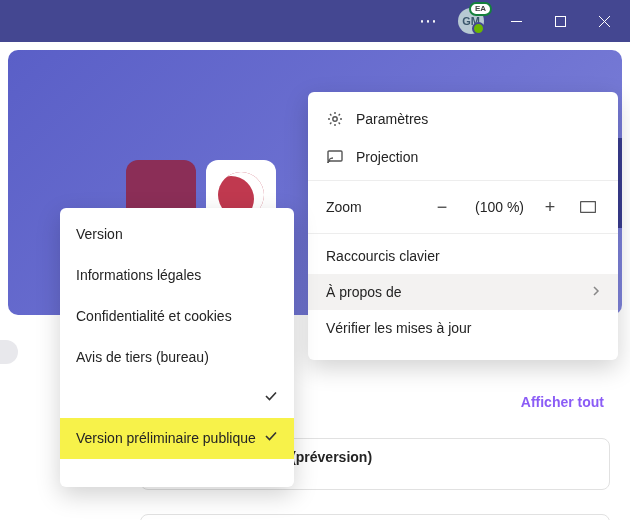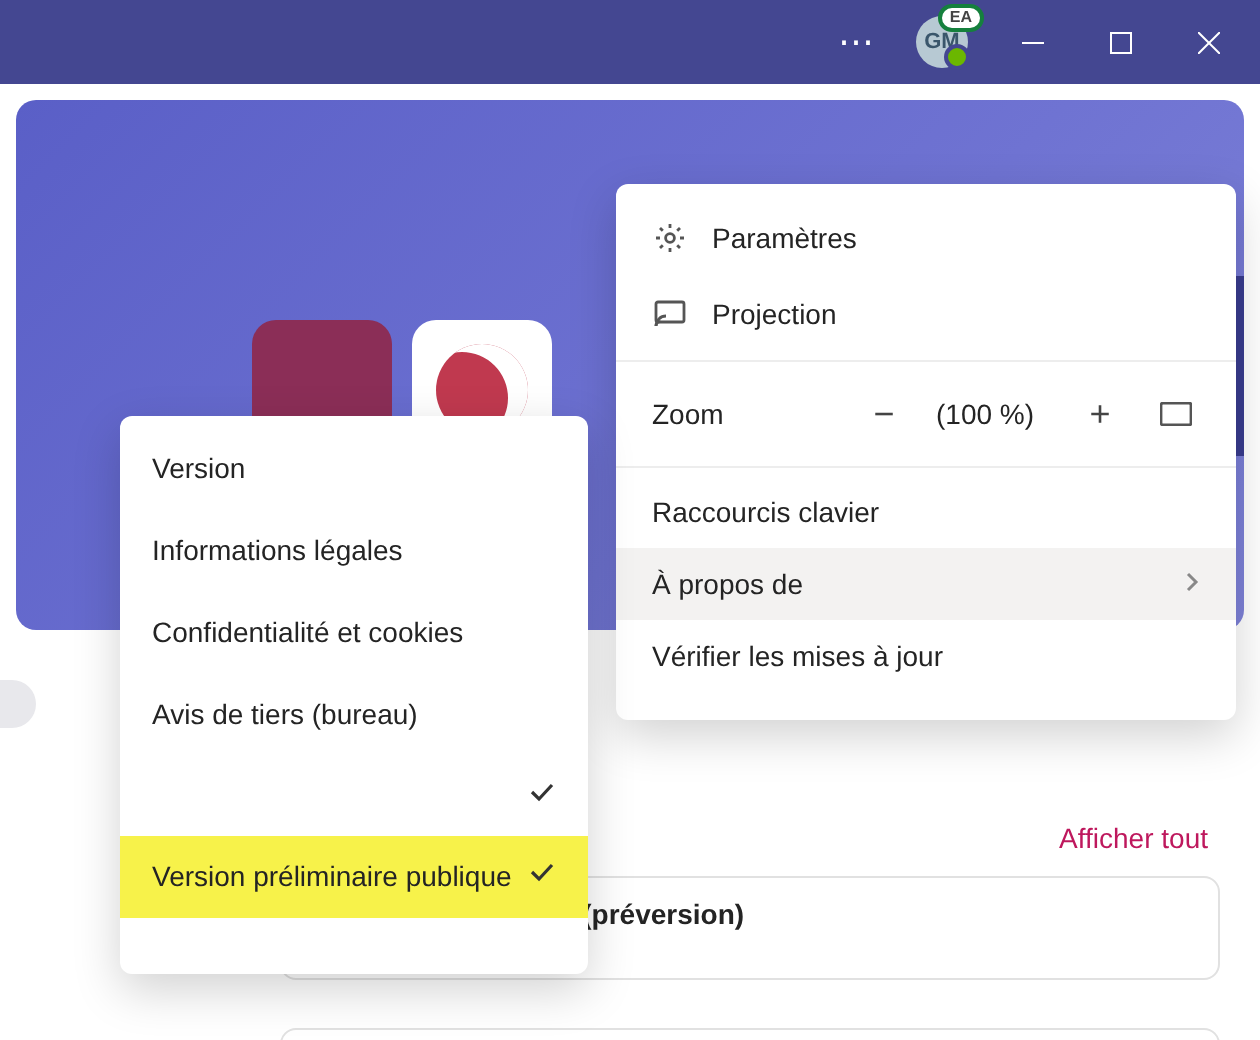--- a/index.html
+++ b/index.html
@@ -11,39 +11,39 @@
   .avatar-presence{position:absolute;bottom:-1px;right:-1px;width:9px;height:9px;border-radius:50%;background:#6bb700;border:2px solid #444791}
   .winbtn{width:44px;height:42px;display:flex;align-items:center;justify-content:center;color:#fff;cursor:pointer}
   .winbtn svg{width:11px;height:11px;stroke:#fff;fill:none;stroke-width:1}
   .content{position:relative;height:478px;background:#fff}
   .hero{margin:8px 8px 0 8px;height:265px;border-radius:10px;background:linear-gradient(135deg,#5a5fc7 0%,#6f73d2 60%,#7e82d8 100%);position:relative;overflow:hidden}
   .tiles{position:absolute;left:118px;top:110px;display:flex;gap:10px}
   .tile{width:70px;height:70px;border-radius:12px;background:#8b2e57}
   .tile.swirl{background:#fff;display:flex;align-items:center;justify-content:center}
   .tile.swirl::before{content:"";width:46px;height:46px;border-radius:50%;background:#c0394f;box-shadow:inset -10px 4px 0 0 #fff}
   .hero-chev{position:absolute;right:0;top:50%;transform:translateY(-50%);width:28px;height:90px;background:#393c8f;border-radius:6px 0 0 6px;display:flex;align-items:center;justify-content:center;color:#fff}
-  .link-all{position:absolute;right:26px;top:361px;color:#be185d;font-weight:400;cursor:pointer}
+  .link-all{position:absolute;right:26px;top:344px;color:#8b5cf6;font-weight:700;cursor:pointer}
   .app-card{position:absolute;left:140px;top:388px;right:20px;border:1px solid #e1e1e1;border-radius:8px;padding:10px 14px;background:#fff}
   .app-row{display:flex;align-items:center;gap:10px}
   .app-title{font-weight:600}
   .app-sub{font-size:12px;color:#666}
   .app-card.first{top:388px}
   .app-card.second{top:464px}
   
   .panel{position:absolute;right:12px;top:42px;width:310px;background:#fff;box-shadow:0 8px 24px rgba(0,0,0,.18);border-radius:6px;padding:8px 0 14px 0;z-index:20}
   .prow{display:flex;align-items:center;gap:12px;padding:10px 18px;cursor:pointer;color:#242424}
   .prow.hover{background:#f3f2f1}
   .prow .picon{width:18px;height:18px;display:flex;align-items:center;justify-content:center;color:#555}
   .prow .picon svg{width:16px;height:16px;stroke:#555;fill:none;stroke-width:1.4}
   .prow .chev{margin-left:auto;color:#888}
   .psep{height:1px;background:#ededed;margin:4px 0}
   .zoomrow{display:flex;align-items:center;padding:10px 18px;gap:14px}
   .zoomlbl{flex:0 0 auto;margin-right:auto}
   .zbtn{width:24px;height:24px;display:flex;align-items:center;justify-content:center;cursor:pointer;color:#444;font-size:18px}
-  .zval{min-width:56px;text-align:left}
+  .zval{min-width:56px;text-align:right}
   .fsbtn svg{width:16px;height:12px;stroke:#555;fill:none;stroke-width:1.4}
   .ptext{padding:10px 18px;cursor:pointer}
   
   .submenu{position:absolute;left:60px;top:158px;width:234px;background:#fff;box-shadow:0 8px 24px rgba(0,0,0,.18);border-radius:6px;padding:6px 0;z-index:30}
   .srow{padding:11px 16px;cursor:pointer;display:flex;align-items:center;gap:8px;line-height:1.35}
   .srow .chk{margin-left:auto;color:#333;flex:0 0 auto}
   .srow.highlight{background:#f7f24a}
   .stub{position:absolute;left:0;top:290px;width:18px;height:24px;border-radius:0 14px 14px 0;background:#e8e8ec}
 </style>
 </head>

